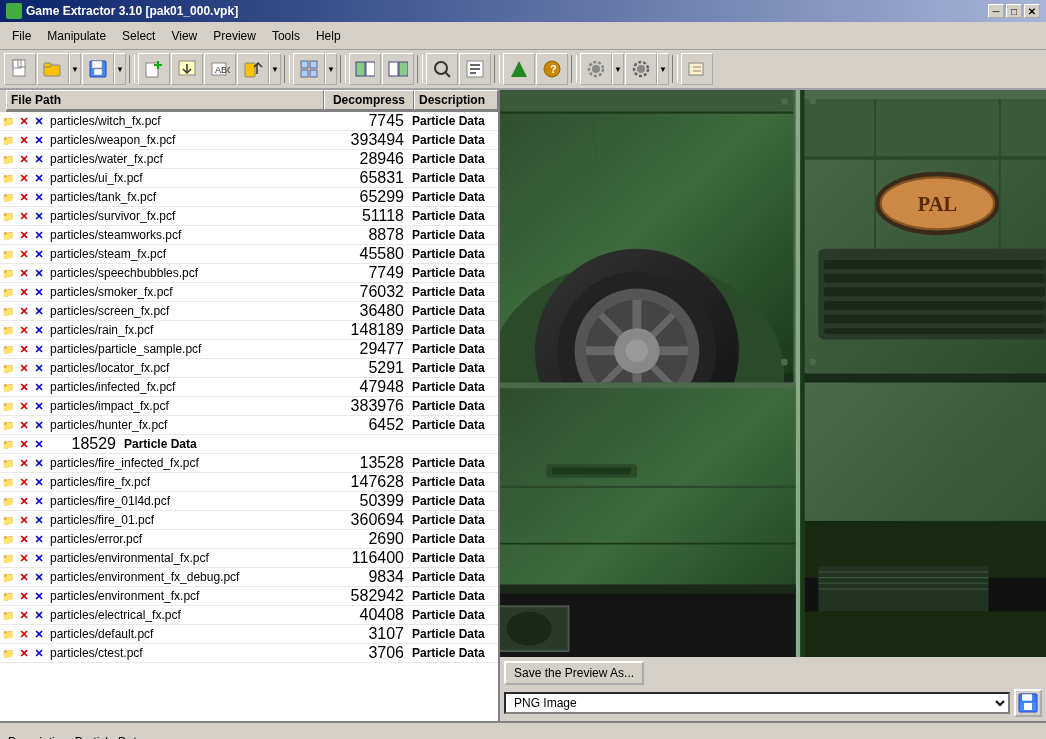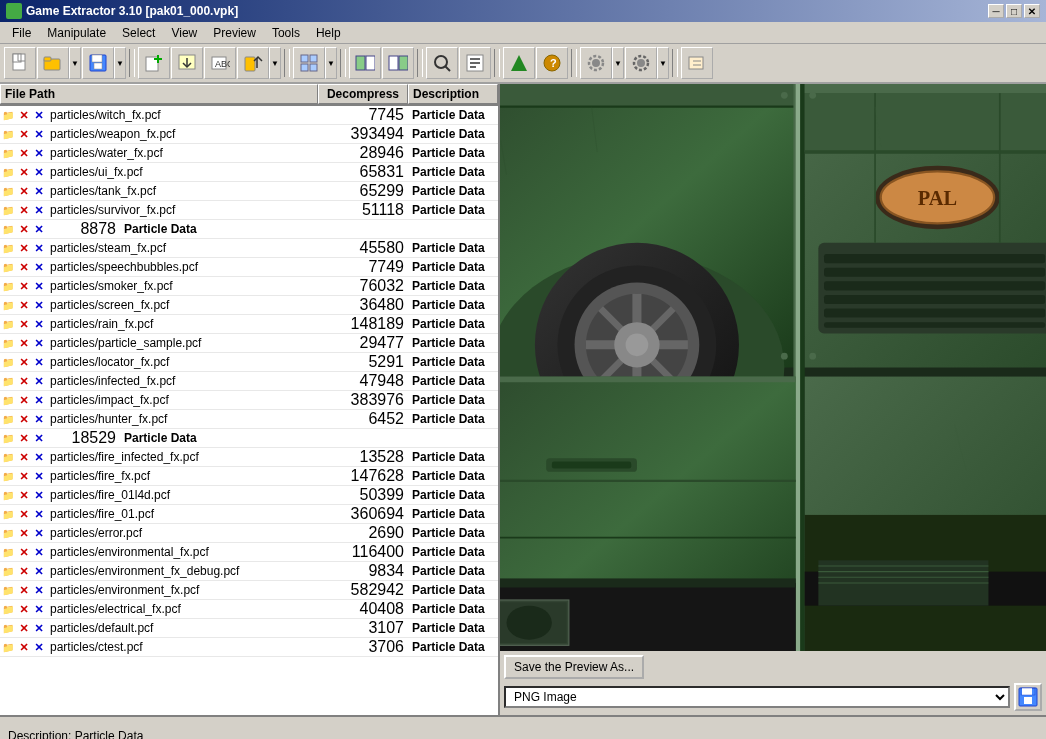--- a/index.html
+++ b/index.html
@@ -6,36 +6,36 @@
     body { font-family: 'Segoe UI', Tahoma, Geneva, Verdana, sans-serif; font-size: 12px; background: #d4d0c8; color: #000; overflow: hidden; width: 1046px; height: 739px; }
     
     
     #title-bar { background: linear-gradient(to right, #0a246a, #a6b5d7); height: 22px; display: flex; align-items: center; padding: 0 6px; color: white; font-size: 12px; font-weight: bold; }
     #title-bar .title-icon { width: 16px; height: 16px; margin-right: 4px; background: #4a4; border-radius: 2px; display: inline-block; }
     #title-bar .title-text { flex: 1; }
     #title-bar .window-controls { display: flex; gap: 2px; }
     #title-bar .win-btn { width: 16px; height: 14px; background: #d4d0c8; border: 1px outset #fff; display: flex; align-items: center; justify-content: center; font-size: 10px; cursor: pointer; color: #000; }
     
     
-    #menu-bar { background: #d4d0c8; height: 22px; display: flex; align-items: center; padding: 0 4px; border-bottom: 1px solid #a0a0a0; }
+    #menu-bar { background: #d4d0c8; height: 28px; display: flex; align-items: center; padding: 0 4px; border-bottom: 1px solid #a0a0a0; }
     .menu-item { padding: 2px 8px; cursor: pointer; font-size: 12px; }
     
     
     #toolbar { background: #d4d0c8; height: 40px; display: flex; align-items: center; padding: 2px 4px; gap: 1px; border-bottom: 2px solid #a0a0a0; }
     .tb-btn { width: 32px; height: 32px; background: #d4d0c8; border: 1px outset #fff; display: flex; align-items: center; justify-content: center; cursor: pointer; font-size: 14px; flex-shrink: 0; }
     .tb-separator { width: 6px; height: 28px; border-left: 1px solid #808080; border-right: 1px solid #fff; margin: 0 2px; }
     .tb-dropdown { display: flex; align-items: stretch; }
     .tb-dropdown .tb-arrow { width: 12px; height: 32px; background: #d4d0c8; border: 1px outset #fff; display: flex; align-items: center; justify-content: center; cursor: pointer; font-size: 8px; }
     
     
     #main { display: flex; height: calc(739px - 22px - 22px - 40px - 24px); }
     
     
     #file-panel { width: 500px; display: flex; flex-direction: column; border-right: 2px solid #808080; }
-    #file-list-header { display: flex; background: #a21caf; border-bottom: 2px solid #808080; }
+    #file-list-header { display: flex; background: #a21caf; border-bottom: 2px solid #808080; margin-left: 6px; }
     .col-header { padding: 2px 4px; border-right: 1px solid #808080; font-weight: bold; font-size: 12px; cursor: pointer; background: #d4d0c8; border-top: 1px solid #fff; border-left: 1px solid #fff; border-bottom: 1px solid #808080; }
     .col-filepath { width: 318px; }
     .col-decompress { width: 90px; text-align: right; padding-right: 8px; }
     .col-desc { flex: 1; }
     
     #file-list-container { flex: 1; overflow-y: scroll; overflow-x: hidden; background: white; }
     .file-row { display: flex; align-items: center; height: 19px; border-bottom: 1px solid #e8e8e8; }
     .row-icons { display: flex; align-items: center; gap: 1px; padding: 0 2px; flex-shrink: 0; }
     .row-icon { width: 14px; height: 14px; display: flex; align-items: center; justify-content: center; font-size: 10px; }
     .icon-folder { color: #ffc000; }
@@ -308,20 +308,21 @@
       <div class="row-name">particles/survivor_fx.pcf</div>
       <div class="row-size">51118</div>
       <div class="row-type">Particle Data</div>
     </div>
           <div class="file-row">
       <div class="row-icons">
         <div class="row-icon icon-folder">📁</div>
         <div class="row-icon icon-x-red">✕</div>
         <div class="row-icon icon-x-blue">✕</div>
       </div>
+      <div class="row-name">particles/steamworks.pcf</div>
       <div class="row-size">8878</div>
       <div class="row-type">Particle Data</div>
     </div>
           <div class="file-row">
       <div class="row-icons">
         <div class="row-icon icon-folder">📁</div>
         <div class="row-icon icon-x-red">✕</div>
         <div class="row-icon icon-x-blue">✕</div>
       </div>
       <div class="row-name">particles/steam_fx.pcf</div>

